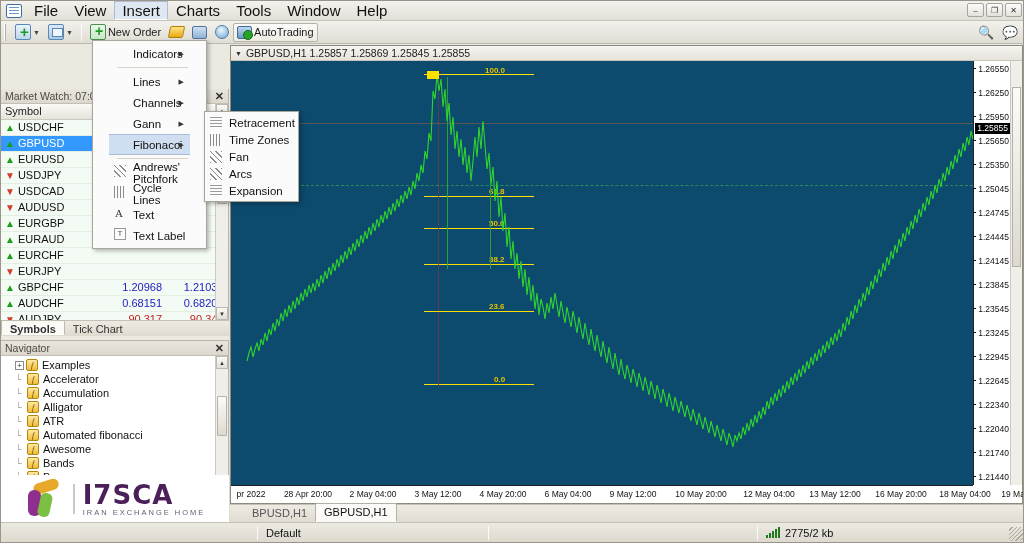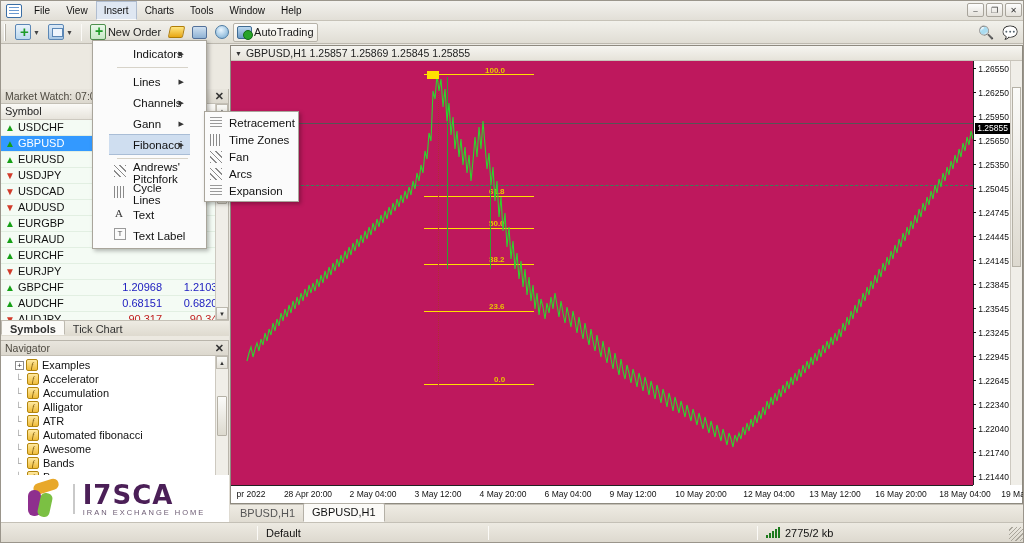--- a/index.html
+++ b/index.html
@@ -29,21 +29,21 @@
   .app-icon {
     width: 16px; height: 14px; margin: 0 4px 0 5px;
     border: 1px solid #3a6ea5; background: #fff; border-radius: 2px;
     position: relative;
   }
   .app-icon:before {
     content: ""; position: absolute; left: 2px; top: 2px; right: 2px; bottom: 2px;
     background: repeating-linear-gradient(to bottom, #6b9ad1 0 1px, #fff 1px 3px);
   }
   .menu-item {
-    padding: 3px 8px; font-size: 10px; color: #111; cursor: default;
+    padding: 3px 8px; font-size: 15px; color: #111; cursor: default;
     line-height: 13px;
   }
   .menu-item.active {
     background: #dfe7f2;
     border: 1px solid #b0bdd0; border-bottom: 1px solid #fbfbfb;
     padding: 2px 7px;
     position: relative; z-index: 40;
   }
   .win-buttons { position: absolute; right: 3px; top: 2px; display: flex; gap: 2px; }
   .win-btn {
@@ -168,21 +168,21 @@
   .logo-sub { font-size:7.5px; letter-spacing:2px; color:#6b5a72; text-align:right; }
   .logo-fa { font-size:18px; font-weight:bold; color:#111; direction:rtl; margin-top:4px; }
 
   
   .chartwrap { position:absolute; left:229px; top:44px; right:0; bottom:38px; background:#fff;
                border:1px solid #8e8a80; }
   .chart-head { position:absolute; left:0; top:0; right:0; height:15px;
                 background:linear-gradient(#f6f5f1,#e6e3da); border-bottom:1px solid #c8c4ba;
                 display:flex; align-items:center; padding-left:4px; font-size:10.5px; color:#222; }
   .chart-head .tri { font-size:7px; margin-right:4px; color:#333; }
-  .plot { position:absolute; left:0; top:15px; right:49px; bottom:18px; background:#be185d;
+  .plot { position:absolute; left:0; top:15px; right:49px; bottom:18px; background:#0c4a6e;
           overflow:hidden; }
   .yaxis { position:absolute; right:12px; top:15px; width:37px; bottom:18px;
            background:#fff; border-left:1px solid #222; }
   .ytick { position:absolute; right:1px; font-size:8.5px; color:#111; line-height:8px; }
   .ytick .tk { position:absolute; left:-5px; top:3px; width:3px; height:1px; background:#111; }
   .ycur { position:absolute; right:0px; background:#000; color:#fff; font-size:8.5px;
           padding:1px 2px; line-height:9px; }
   .chart-vscroll { position:absolute; right:0; top:15px; width:12px; bottom:18px;
                    background:#f0eee8; border-left:1px solid #cdc9c0;}
   .chart-vthumb { position:absolute; left:1px; right:1px; top:26px; height:180px;
@@ -193,21 +193,21 @@
            transform:translateX(-50%); }
   .hline { position:absolute; left:0; right:0; height:1px; }
   .fib-line { position:absolute; height:1px; background:#ffe000; }
   .fib-label { position:absolute; font-size:8px; color:#e8c400; font-weight:bold; }
   .vdotted { position:absolute; width:0; border-left:1px dotted #b03030; }
   .trendline { position:absolute; width:1px; background:#2fa02f; }
 
   
   .bottom-tabs { position:absolute; left:229px; bottom:20px; right:0; height:18px;
                  background:linear-gradient(#eeebe3,#e0dcd2); border-top:1px solid #c4c0b6;
-                 display:flex; align-items:flex-end; padding-left:2px;margin-top:12px; }
+                 display:flex; align-items:flex-end; padding-left:14px;margin-top:12px; }
   .ch-tab { font-size:11px; padding:2px 8px; color:#555; line-height:13px; }
   .ch-tab.on { background:#fbfaf7; border:1px solid #b4b0a6; border-bottom-color:#fbfaf7;
                color:#111; border-radius:2px 2px 0 0; }
   .statusbar { position:absolute; left:0; bottom:0; width:1024px; height:20px;
                background:linear-gradient(#edeae2,#ddd9cf); border-top:1px solid #c4c0b6;
                display:flex; align-items:center; font-size:11px; color:#111; }
   .st-sep { width:1px; height:14px; background:#bdb9af; border-right:1px solid #fbfaf7; }
   .st-cell { padding: 0 8px; }
   .bars { display:inline-flex; align-items:flex-end; gap:1px; height:11px; margin-right:5px; }
   .bars i { width:2px; background:#1d7a1d; display:block; }

